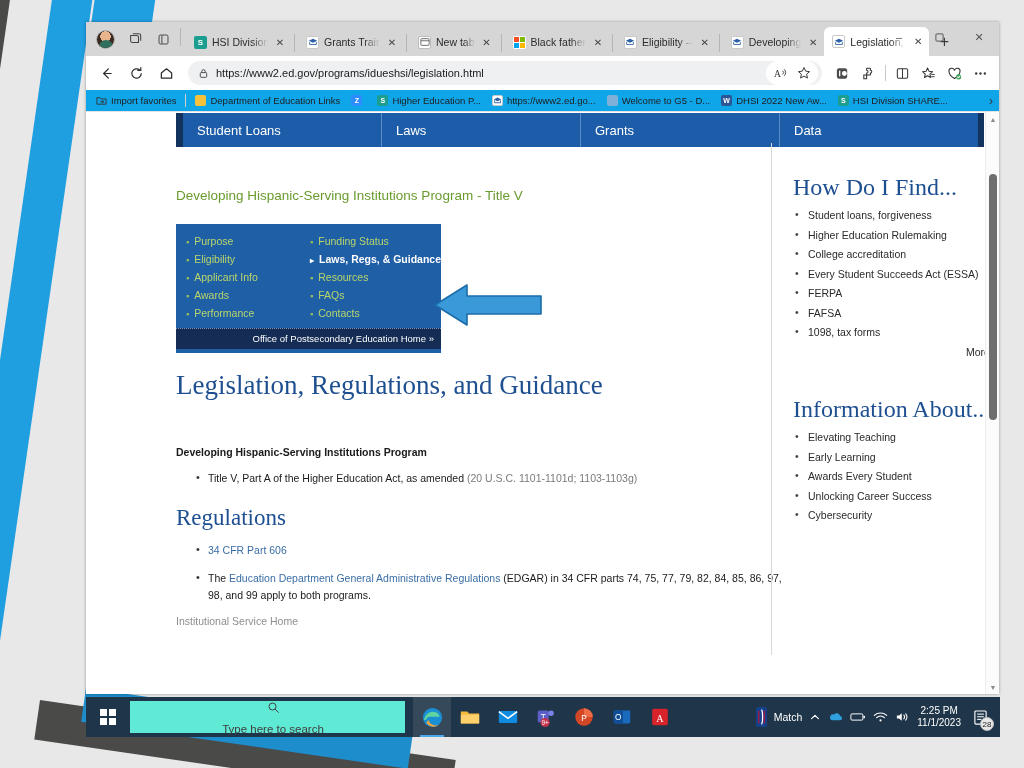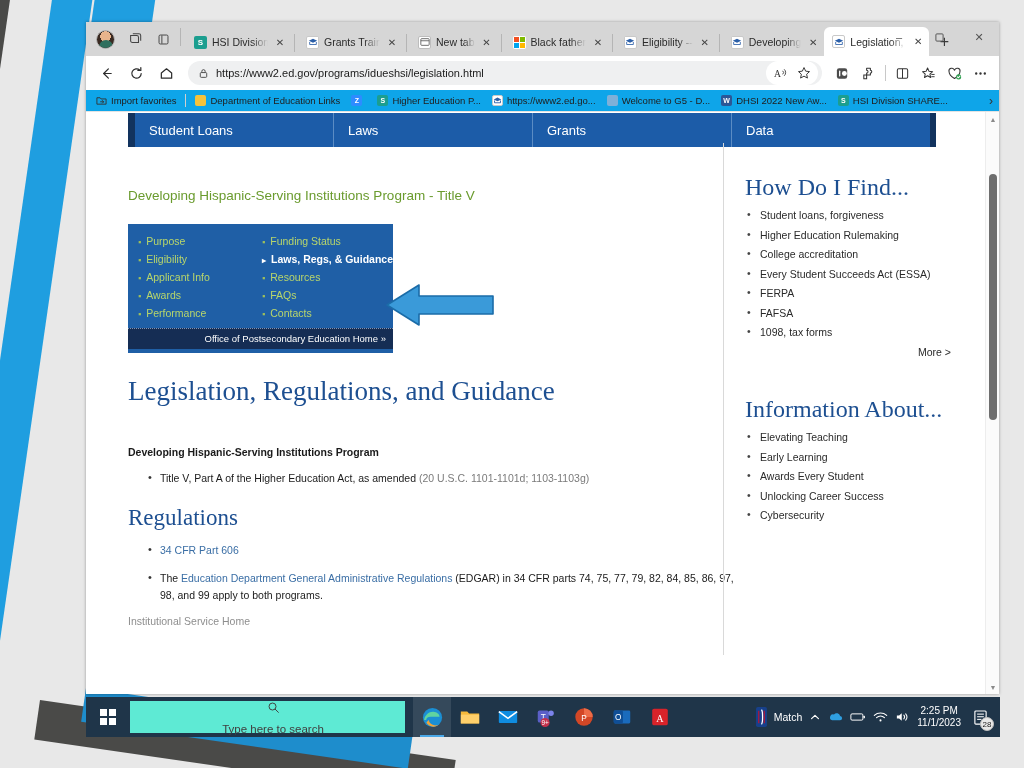--- a/index.html
+++ b/index.html
@@ -188,20 +188,21 @@
   .bm .bico { width:11px;height:11px;flex:0 0 11px;border-radius:2px;display:flex;align-items:center;justify-content:center;font-size:7px;color:#fff;font-weight:bold; }
   .bm-sep { width:1px;height:13px;background:#cfcfcf;margin:0 2px; }
   .bm-overflow { position:absolute;right:6px;color:#333;font-size:12px; }
 
   
   .viewport {
     position: relative;
     height: calc(672px - 34px - 34px - 22px);
     background: #ffffff;
     overflow: hidden;
+    margin-left: 48px;
   }
   .page {
     position:absolute; left:0; top:0; right:14px; bottom:0;
     padding: 0;
   }
 
   
   .ed-topnav {
     position:absolute; left:42px; top:1px;
     width: 802px; height: 34px;
@@ -263,21 +264,21 @@
     width: 110px; height: 46px;
   }
 
   
   .h1-ser {
     position:absolute;
     font-family:"Liberation Serif", serif;
     color:#1d4f91;
     font-weight: normal;
   }
-  #h1-legis { left:42px; top:264px; font-size:27px; }
+  #h1-legis { left:42px; top:258px; font-size:27px; }
   #h2-regs  { left:42px; top:393px; font-size:23px; }
 
   .body-sub {
     position:absolute; left:42px; top:334px;
     font-size:10.5px; font-weight:bold; color:#1a1a1a;
   }
   .bullets { position:absolute; }
   #bl-act { left:60px; top:358px; width: 600px; }
   #bl-regs { left:60px; top:430px; width: 600px; }
   .bl {

